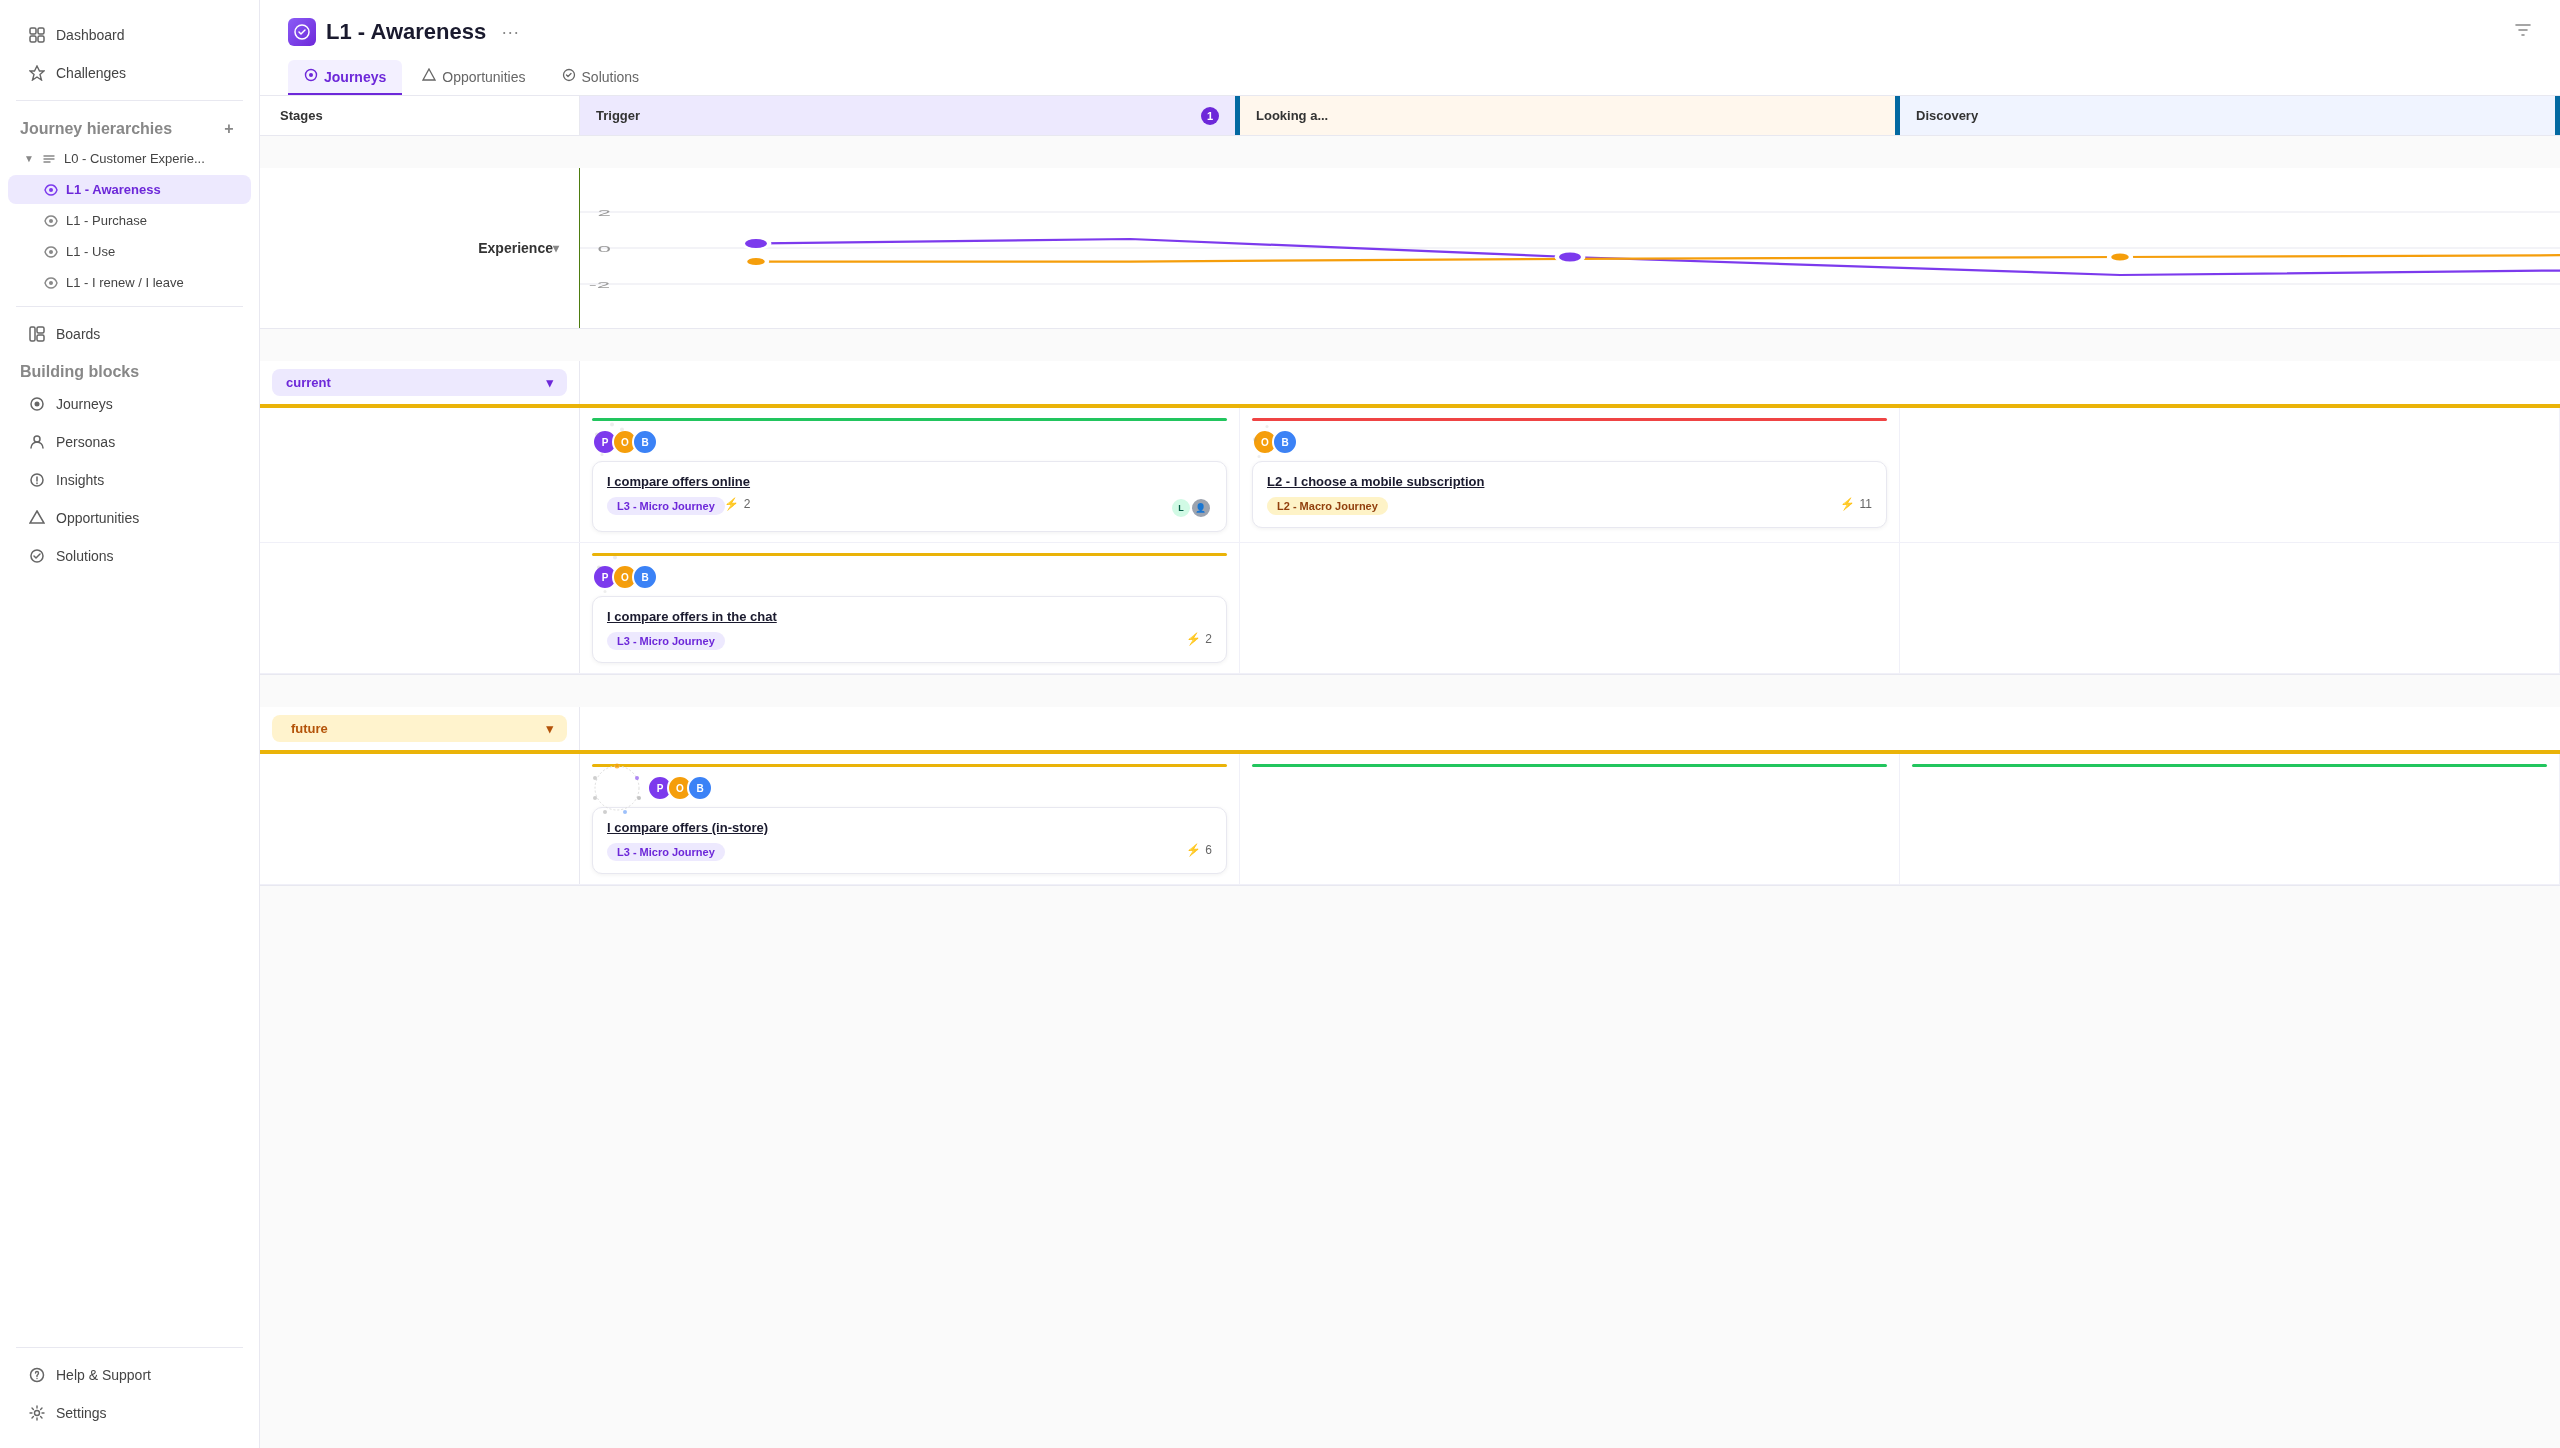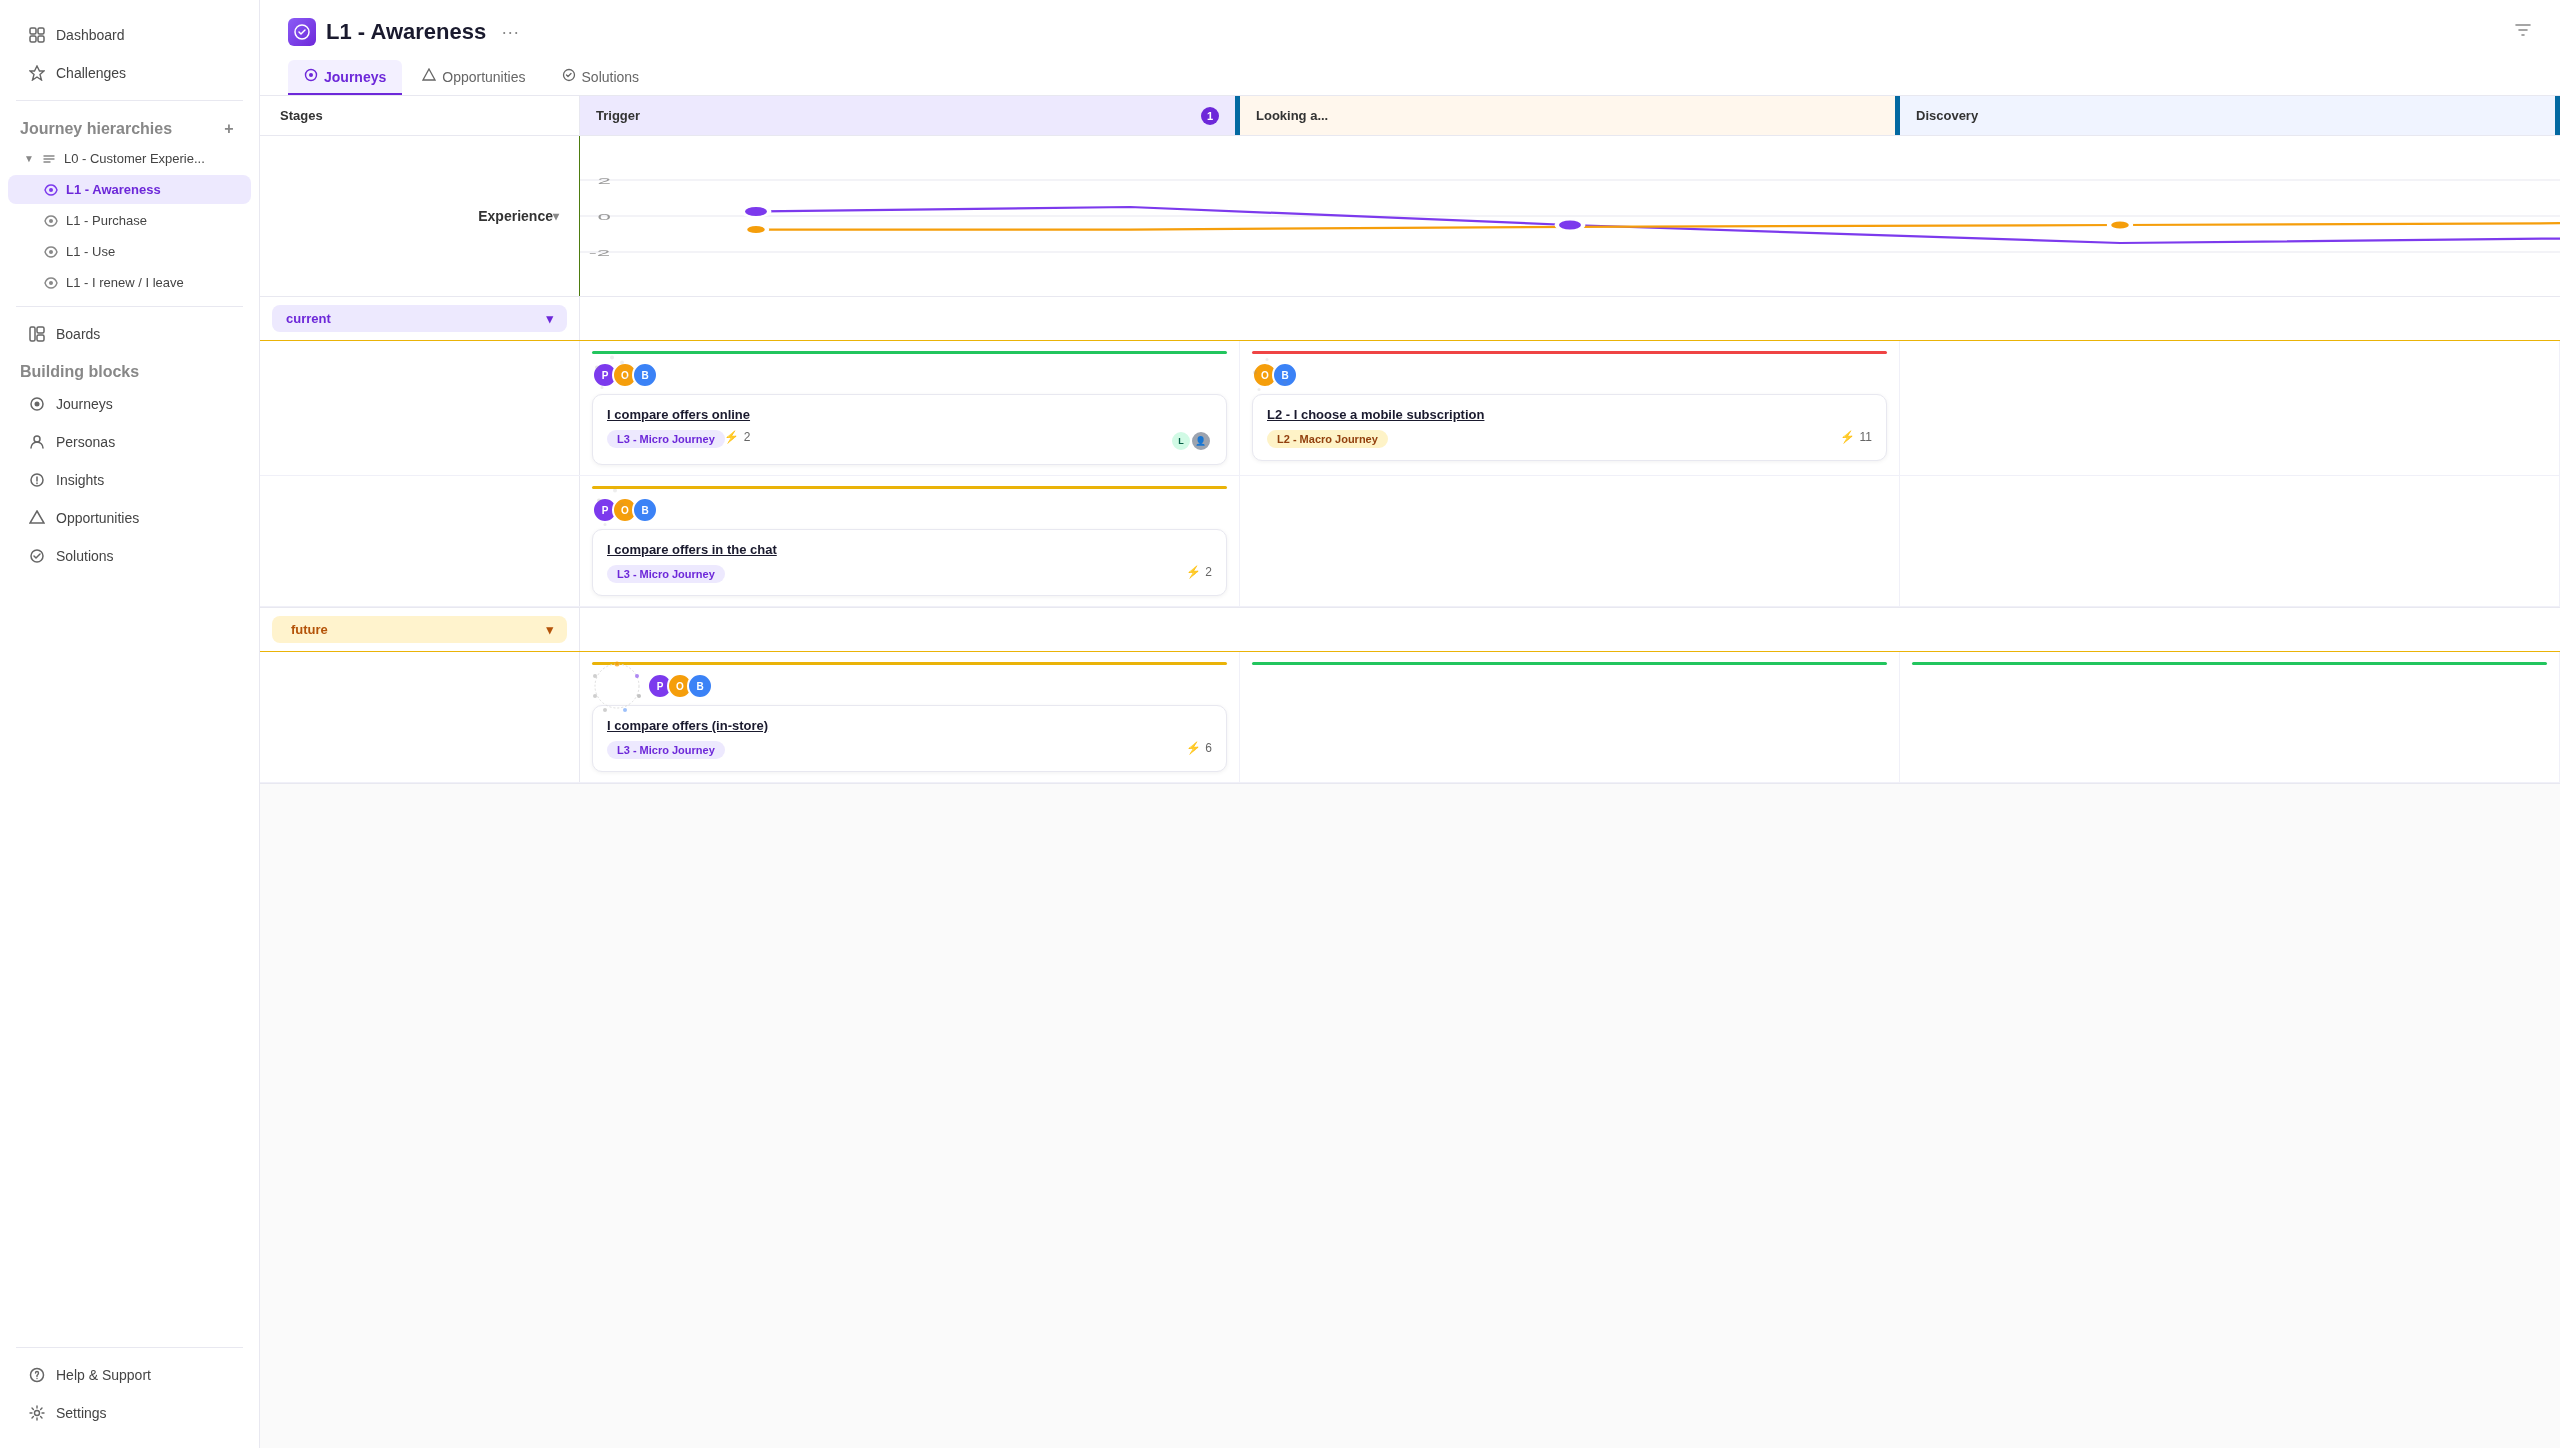--- a/index.html
+++ b/index.html
@@ -128,20 +128,21 @@
       overflow: auto;
       display: flex;
       flex-direction: column;
     }
 
     
     .journey-table {
       flex: 1;
       display: flex;
       flex-direction: column;
+      gap: 32px;
     }
 
     
     .stages-header {
       display: flex;
       background: #fff;
       border-bottom: 1px solid #e8e8f0;
       position: sticky;
       top: 0;
       z-index: 10;
@@ -213,21 +214,21 @@
     }
 
     
     .journey-section {
       border-bottom: 1px solid #e8e8f0;
     }
     .journey-section-header {
       display: flex;
       align-items: center;
       background: #fff;
-      border-bottom: 1px solid #eab308;
+      border-bottom: 4px solid #eab308;
     }
     .state-label-cell {
       width: 320px;
       min-width: 320px;
       padding: 8px 12px;
       border-right: 1px solid #e8e8f0;
     }
     .state-dropdown {
       display: inline-flex;
       align-items: center;

